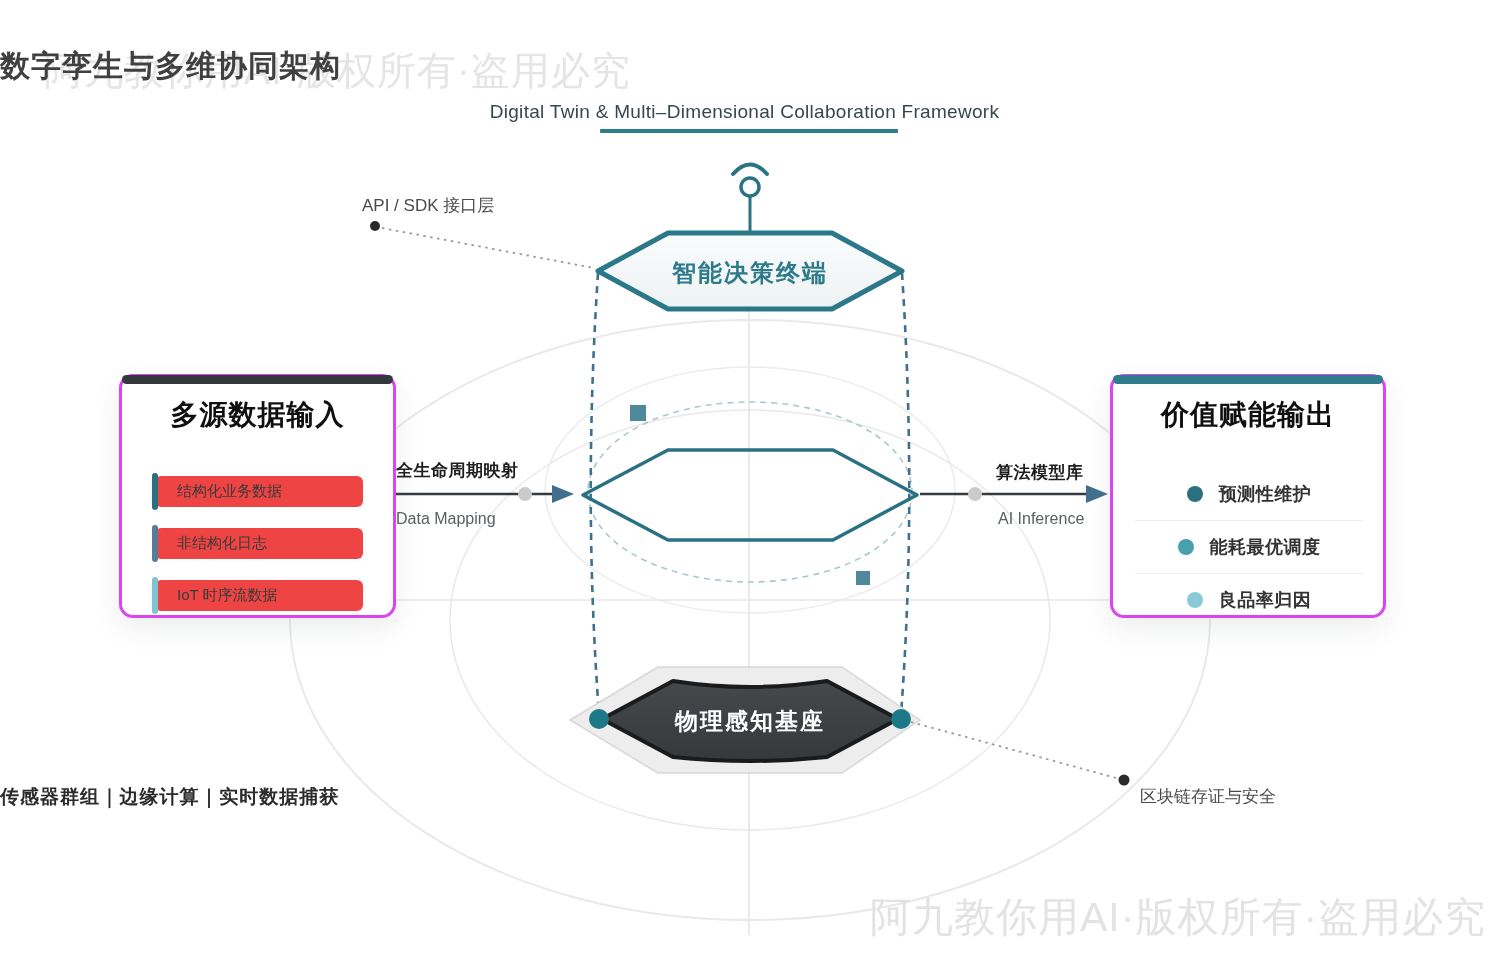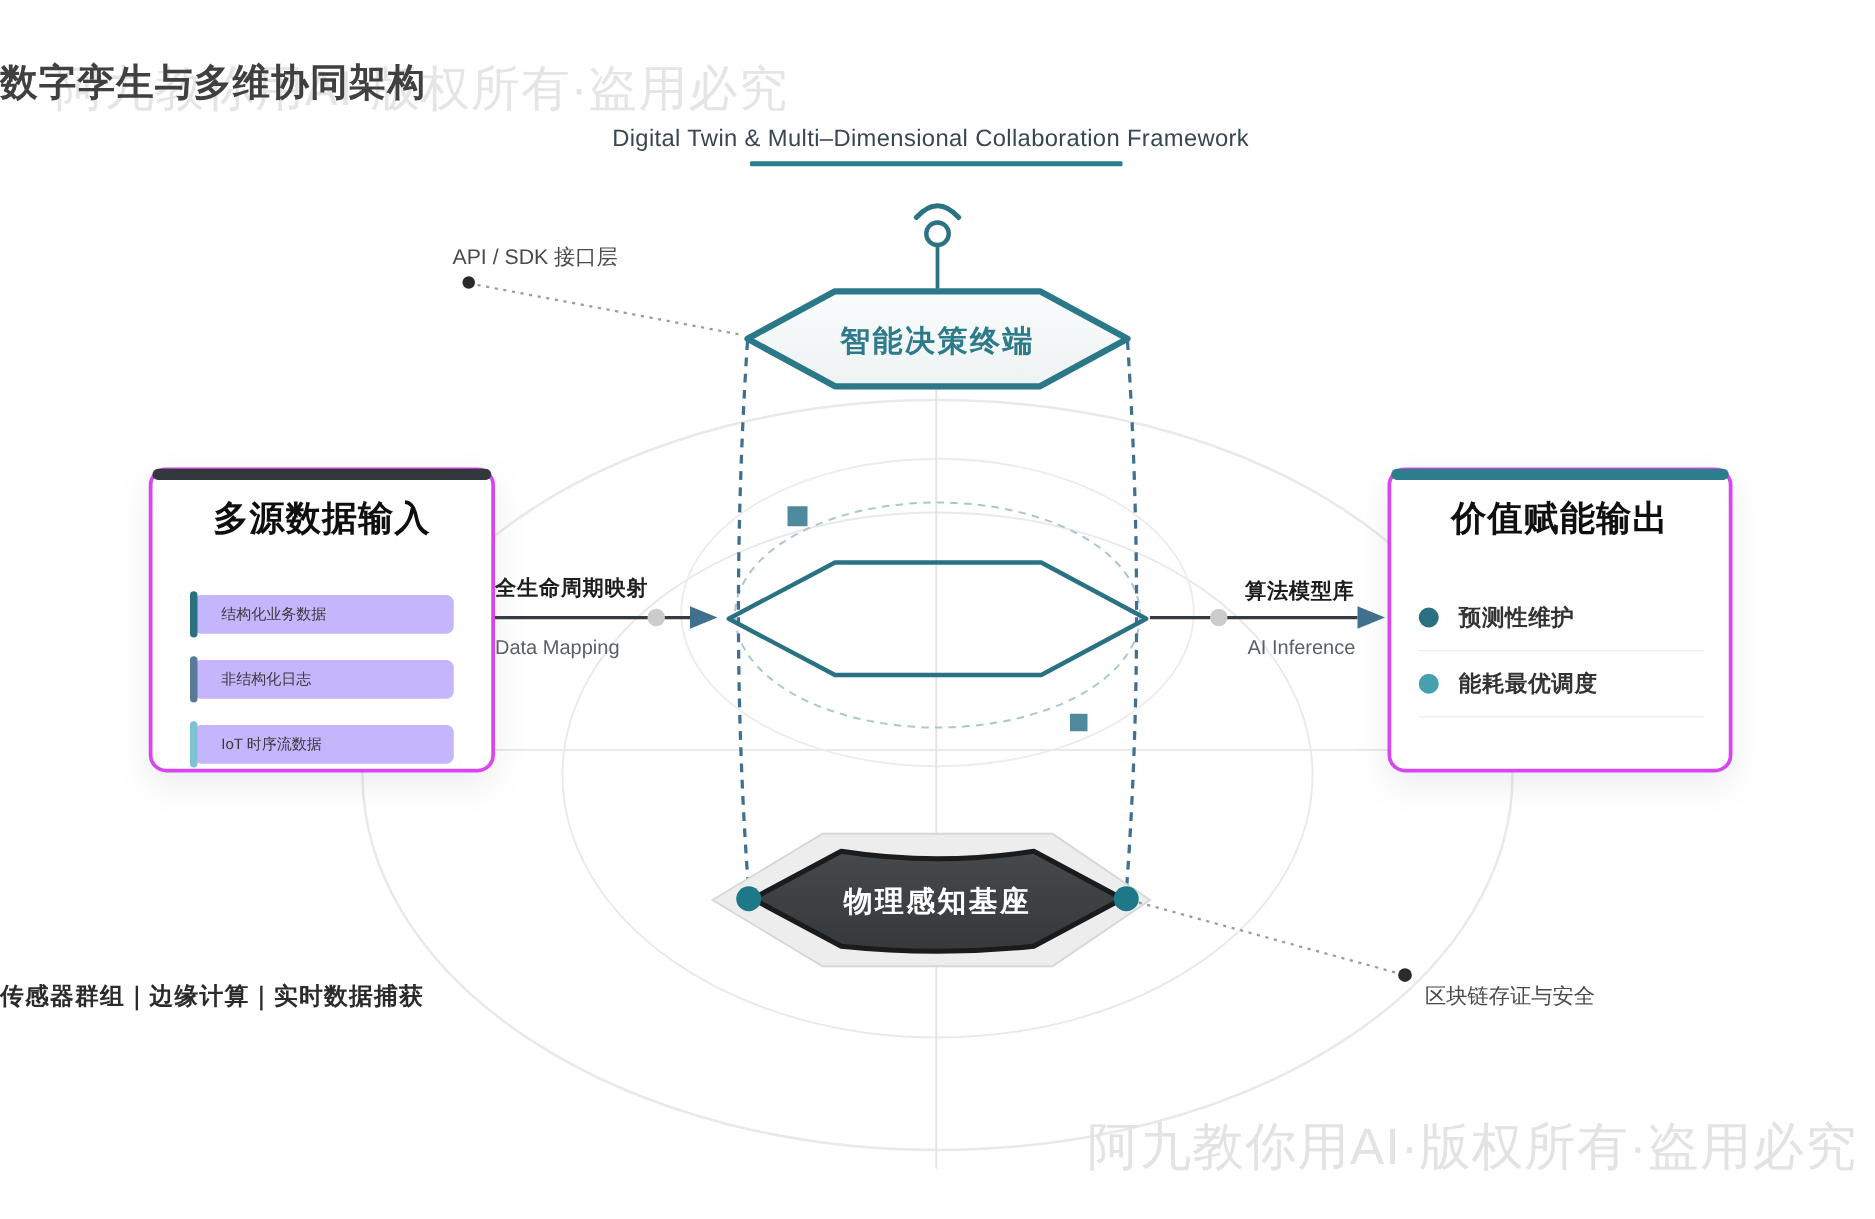--- a/index.html
+++ b/index.html
@@ -59,31 +59,31 @@
     position:absolute;left:0;right:0;top:-2px;height:9px;border-radius:5px;
   }
   .topbar-dark{background:#33383c;}
   .topbar-teal{background:#2e7d8c;}
   .card-title{
     margin-top:19px;text-align:center;font-size:28px;font-weight:700;color:#0f0f0f;letter-spacing:1px;
   }
   .input-card{left:119px;top:374px;width:271px;height:238px;}
   .input-rows{margin:42px 0 0 33px;width:208px;}
   .input-row{
-    position:relative;background:#c4b5fd;border-radius:6px;height:31px;margin-bottom:21px;
+    position:relative;background:#ef4444;border-radius:6px;height:31px;margin-bottom:21px;
     display:flex;align-items:center;padding-left:22px;box-sizing:border-box;
-    font-size:12px;color:#3a3a3a;
+    font-size:15px;color:#3a3a3a;
   }
   .accent-bar{position:absolute;left:-3px;top:-3px;bottom:-3px;width:6px;border-radius:3px;}
   .accent-0{background:#2d7181;}
   .accent-1{background:#5a7b97;}
   .accent-2{background:#7ec3d2;}
   .output-card{left:1110px;top:374px;width:270px;height:238px;}
   .out-items{margin:34px 20px 0 22px;}
-  .out-item{display:flex;align-items:center;height:52px;border-bottom:1px solid #ececec;}
+  .out-item{display:flex;align-items:center;height:52px;border-bottom:1px solid #ececec;justify-content:center;}
   .out-item.last{border-bottom:none;}
   .out-dot{width:16px;height:16px;border-radius:50%;margin-right:16px;flex:none;}
   .dot-0{background:#2a7080;}
   .dot-1{background:#46a0ae;}
   .dot-2{background:#8ac9d6;}
   .out-label{font-size:18px;font-weight:700;color:#333333;letter-spacing:0.5px;}
 </style>
 </head>
 <body>
 
@@ -185,20 +185,24 @@
   <div class="card-title">价值赋能输出</div>
   <div class="out-items">
     <div class="out-item">
       <span class="out-dot dot-0"></span>
       <span class="out-label">预测性维护</span>
     </div>
     <div class="out-item">
       <span class="out-dot dot-1"></span>
       <span class="out-label">能耗最优调度</span>
     </div>
+    <div class="out-item last">
+      <span class="out-dot dot-2"></span>
+      <span class="out-label">良品率归因</span>
+    </div>
   </div>
 </div>
 
 <div class="abs base-label">物理感知基座</div>
 <div class="abs base-caption">传感器群组｜边缘计算｜实时数据捕获</div>
 <div class="abs callout-label blockchain-label">区块链存证与安全</div>
 
 <div class="abs watermark wm-bottom">阿九教你用AI·版权所有·盗用必究</div>
 
 </body></html>

